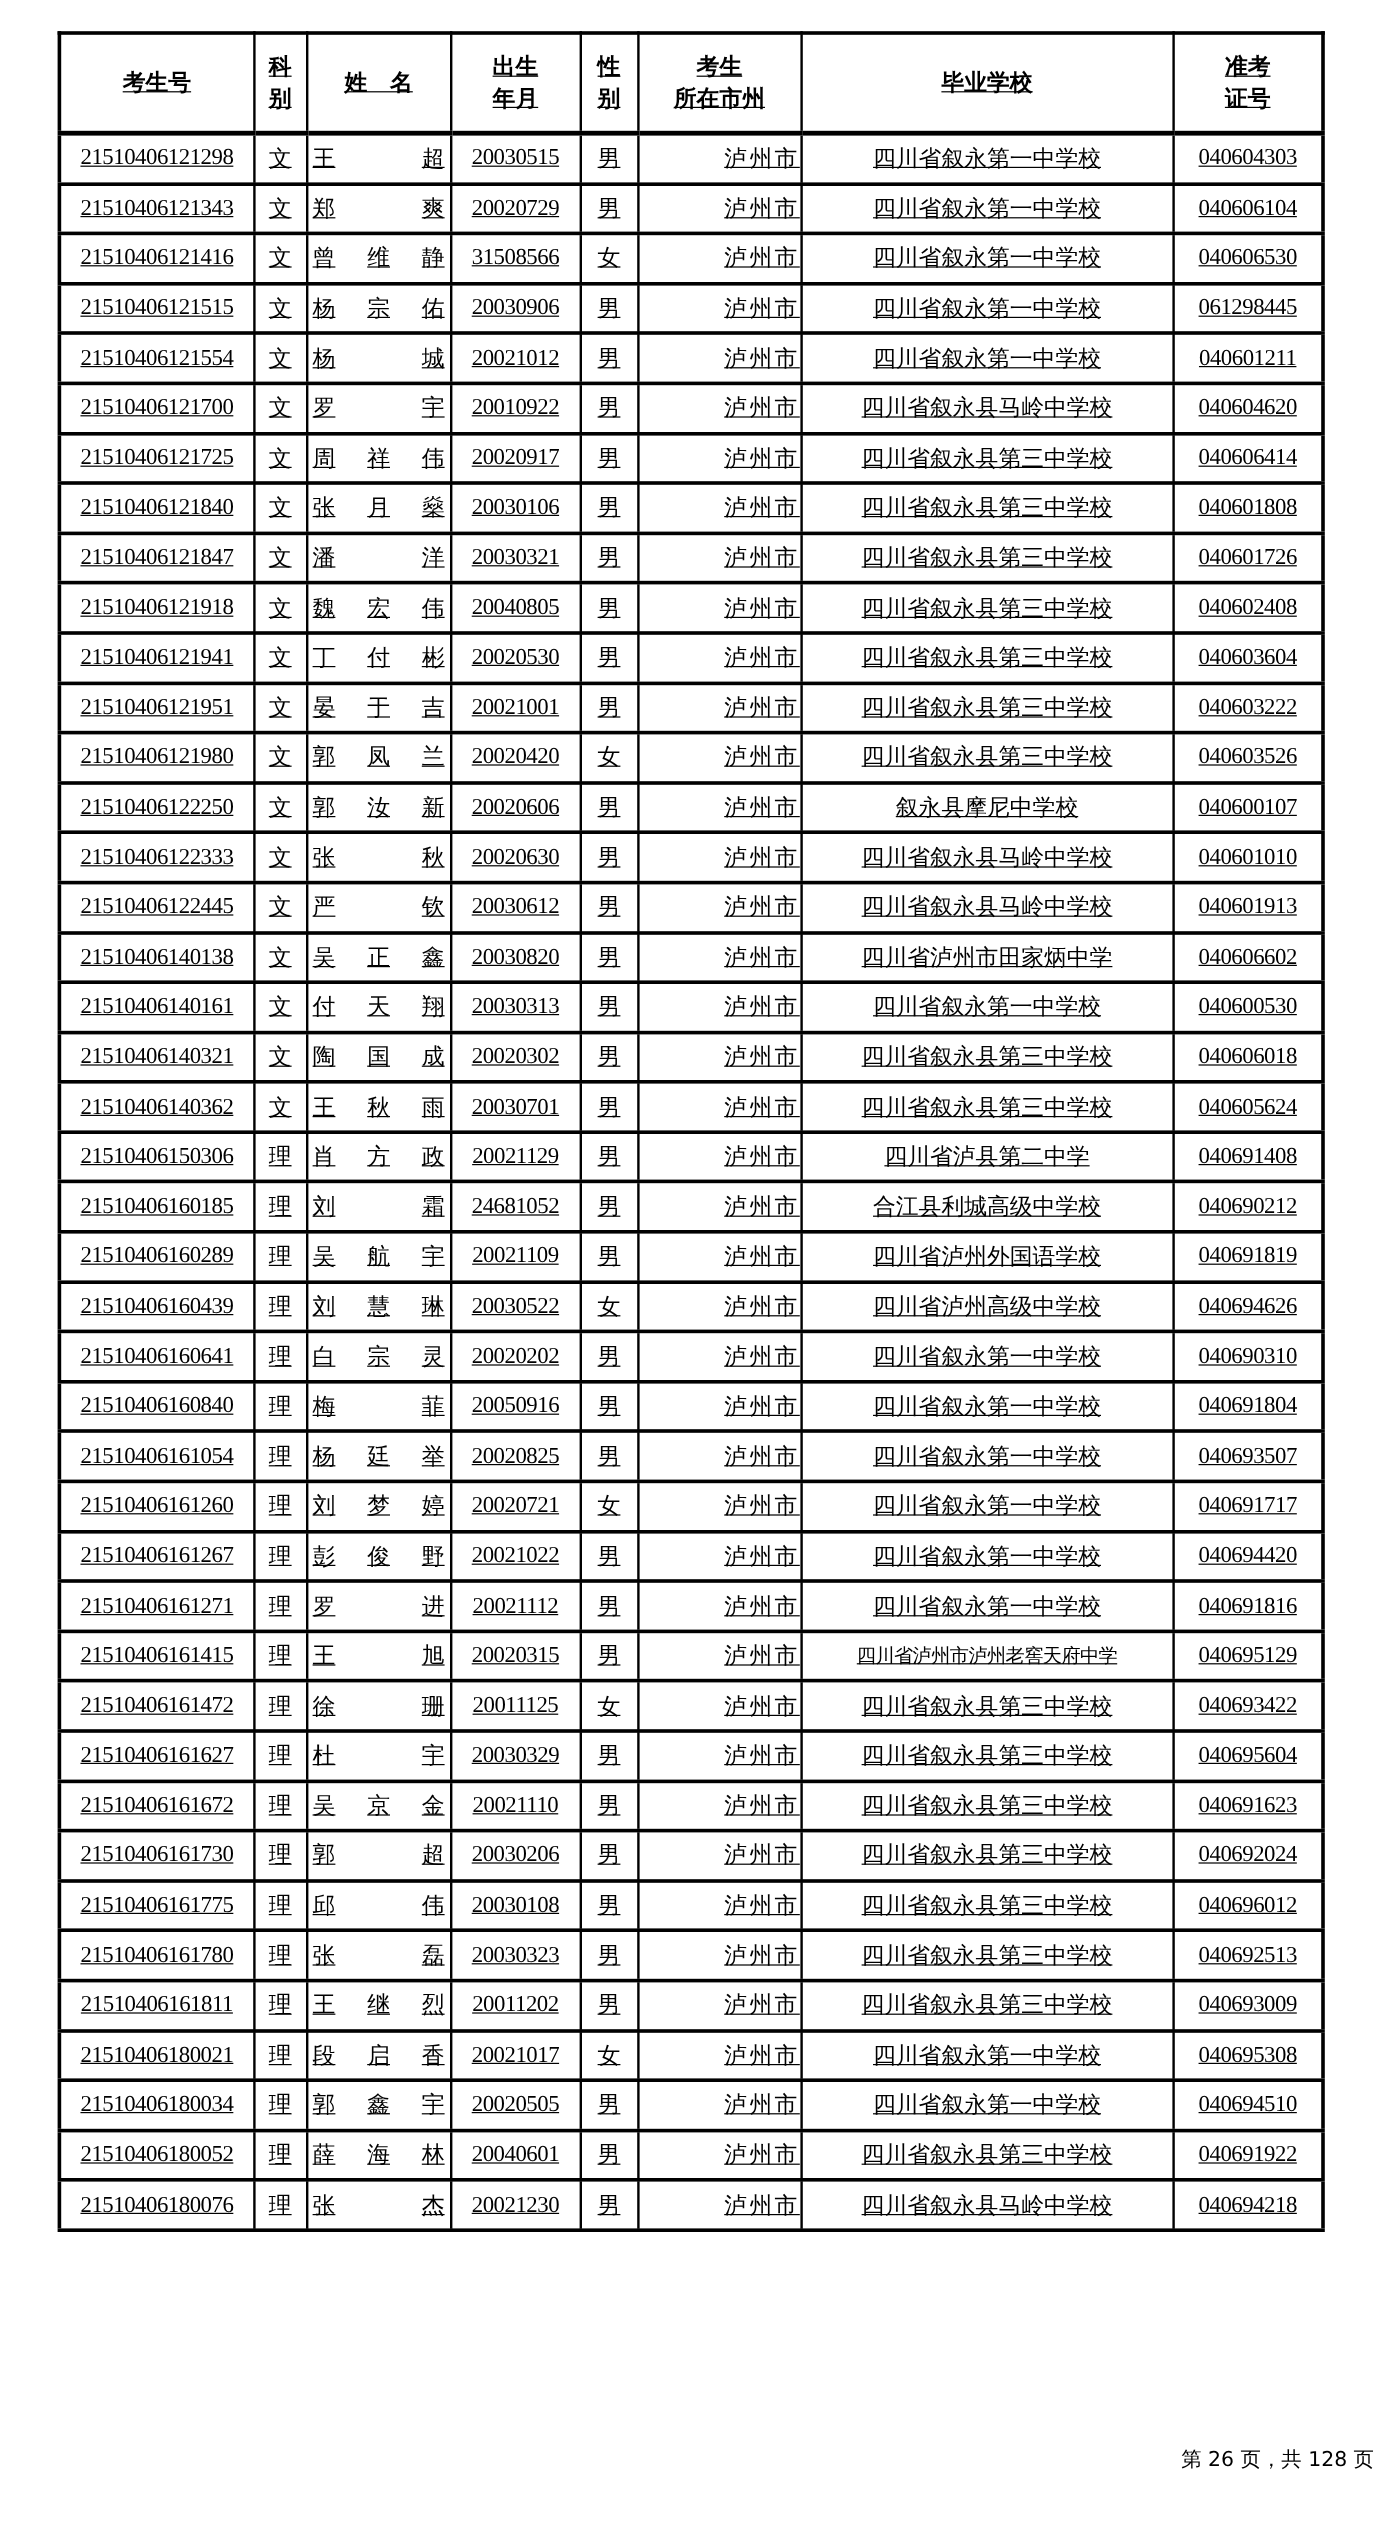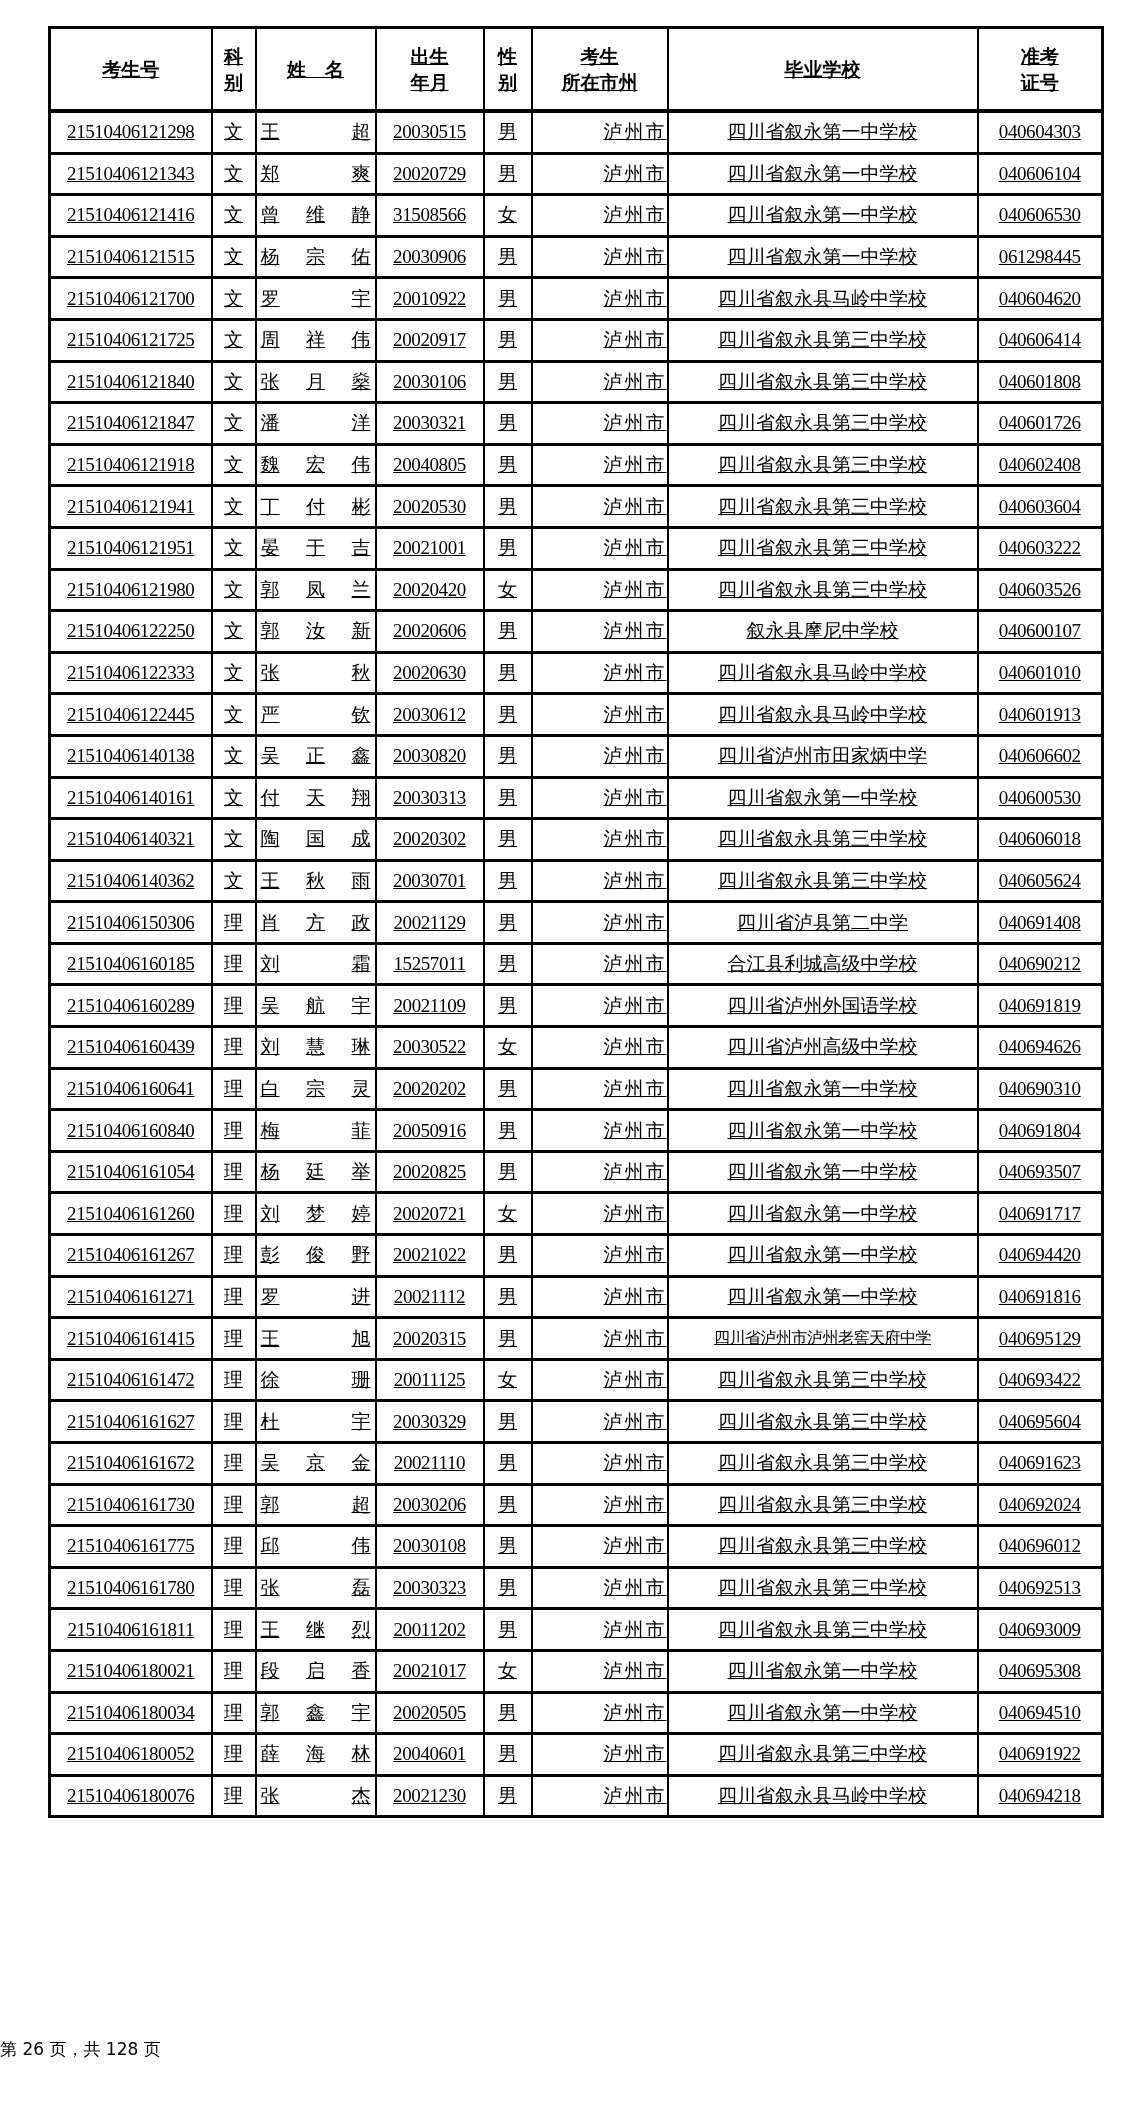--- a/index.html
+++ b/index.html
@@ -23,21 +23,21 @@
   .page-table tbody td { height: 38.6px; font-size: 19px; }
   .page-table tbody tr { border-bottom: 3px solid #000; }
   .col-id td, td.c-id { font-family: "Liberation Serif", serif; font-size: 19px; letter-spacing: -0.6px; }
   td.c-name { text-align: left; padding-left: 4px; padding-right: 4px; }
   .name-inner { display: flex; justify-content: space-between; width: 100%; }
   td.c-num { font-family: "Liberation Serif", serif; letter-spacing: -0.4px; }
   td.c-city { font-size: 18px; letter-spacing: 2px; text-align: right; }
   td.c-school { font-size: 20px; letter-spacing: 0px; }
   td.c-school.small { font-size: 16px; letter-spacing: -0.5px; }
   .footer {
-    position: absolute; left: 0; width: 1145px; top: 2038px; text-align: left;
+    position: absolute; left: 0; width: 1145px; top: 2038px; text-align: right;
     font-family: "DejaVu Sans", "Liberation Sans", sans-serif; font-size: 17px;
   }
 </style>
 </head>
 <body>
 
 <table class="page-table">
   <colgroup>
     <col style="width:162px">
     <col style="width:44px">
@@ -117,20 +117,35 @@
             <span>佑</span>
           </div>
         </td>
         <td class="c-num">20030906</td>
         <td class="c-gender">男</td>
         <td class="c-city">泸州市</td>
         <td class="c-school">四川省叙永第一中学校</td>
         <td class="c-num">061298445</td>
       </tr>
       <tr>
+        <td class="c-id c-num">21510406121554</td>
+        <td class="c-subject">文</td>
+        <td class="c-name">
+          <div class="name-inner">
+            <span>杨</span>
+            <span>城</span>
+          </div>
+        </td>
+        <td class="c-num">20021012</td>
+        <td class="c-gender">男</td>
+        <td class="c-city">泸州市</td>
+        <td class="c-school">四川省叙永第一中学校</td>
+        <td class="c-num">040601211</td>
+      </tr>
+      <tr>
         <td class="c-id c-num">21510406121700</td>
         <td class="c-subject">文</td>
         <td class="c-name">
           <div class="name-inner">
             <span>罗</span>
             <span>宇</span>
           </div>
         </td>
         <td class="c-num">20010922</td>
         <td class="c-gender">男</td>
@@ -377,21 +392,21 @@
       </tr>
       <tr>
         <td class="c-id c-num">21510406160185</td>
         <td class="c-subject">理</td>
         <td class="c-name">
           <div class="name-inner">
             <span>刘</span>
             <span>霜</span>
           </div>
         </td>
-        <td class="c-num">15257011</td>
+        <td class="c-num">24681052</td>
         <td class="c-gender">男</td>
         <td class="c-city">泸州市</td>
         <td class="c-school">合江县利城高级中学校</td>
         <td class="c-num">040690212</td>
       </tr>
       <tr>
         <td class="c-id c-num">21510406160289</td>
         <td class="c-subject">理</td>
         <td class="c-name">
           <div class="name-inner">

